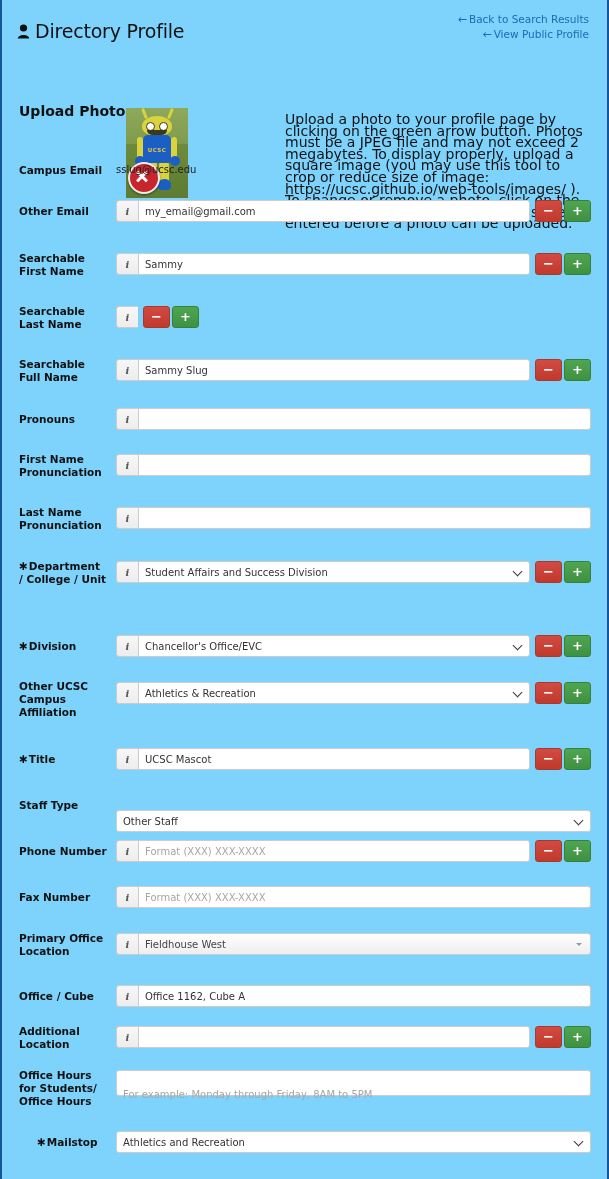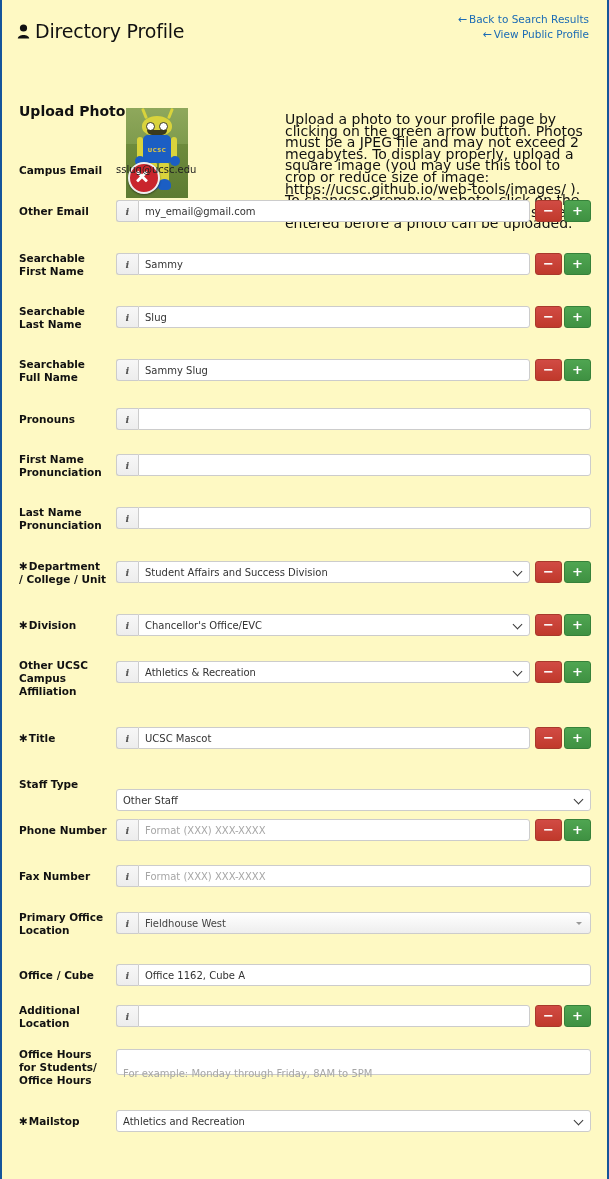--- a/index.html
+++ b/index.html
@@ -17,21 +17,21 @@
     position: relative;
   }
   
   #page {
     position: relative;
     width: 609px;
     height: 1179px;
     box-sizing: border-box;
     border-left: 2px solid #15559a;
     border-right: 2px solid #15559a;
-    background: #fef9c3;
+    background: #7dd3fc;
     overflow: hidden;
   }
 
   
   #header {
     position: relative;
     height: 50px;
   }
   #page-title {
     position: absolute;
@@ -425,21 +425,20 @@
           </div>
       </div>
     </div>
   </div>
 
   <div class="row" style="height:53px;">
     <div class="row-label" style="top:-1px;">Searchable Last Name</div>
     <div class="field-area" style="top:0px;">
       <div class="input-group">
         <div class="info-addon">i</div>
-        <div class="ctrl">Slug</div>
         <div class="btn btn-minus">
             <span class="glyph">−</span>
           </div>
         <div class="btn btn-plus">
             <span class="glyph">+</span>
           </div>
       </div>
     </div>
   </div>
 
@@ -503,21 +502,21 @@
         <div class="btn btn-minus">
             <span class="glyph">−</span>
           </div>
         <div class="btn btn-plus">
             <span class="glyph">+</span>
           </div>
       </div>
     </div>
   </div>
 
-  <div class="row" style="height:47px;">
+  <div class="row" style="height:47px;margin-top:21px;">
     <div class="row-label" style="top:5px;">
       <span class="req">✱</span><span>Division</span>
     </div>
     <div class="field-area" style="top:0px;">
       <div class="input-group">
         <div class="info-addon">i</div>
         <div class="ctrl sel">
           <span>Chancellor's Office/EVC</span>
           <span class="caret"></span>
         </div>
@@ -654,21 +653,21 @@
     <div class="field-area" style="top:0px;">
       <div class="input-group">
         <div class="ctrl no-addon ta">
             <span class="ph">For example: Monday through Friday, 8AM to 5PM</span>
           </div>
       </div>
     </div>
   </div>
 
   <div class="row" style="height:40px;">
-    <div class="row-label" style="top:5px;">
+    <div class="row-label" style="top:5px;margin-left:18px;">
       <span class="req">✱</span><span>Mailstop</span>
     </div>
     <div class="field-area" style="top:0px;">
       <div class="input-group">
         <div class="ctrl sel no-addon">
           <span>Athletics and Recreation</span>
           <span class="caret"></span>
         </div>
       </div>
     </div>

